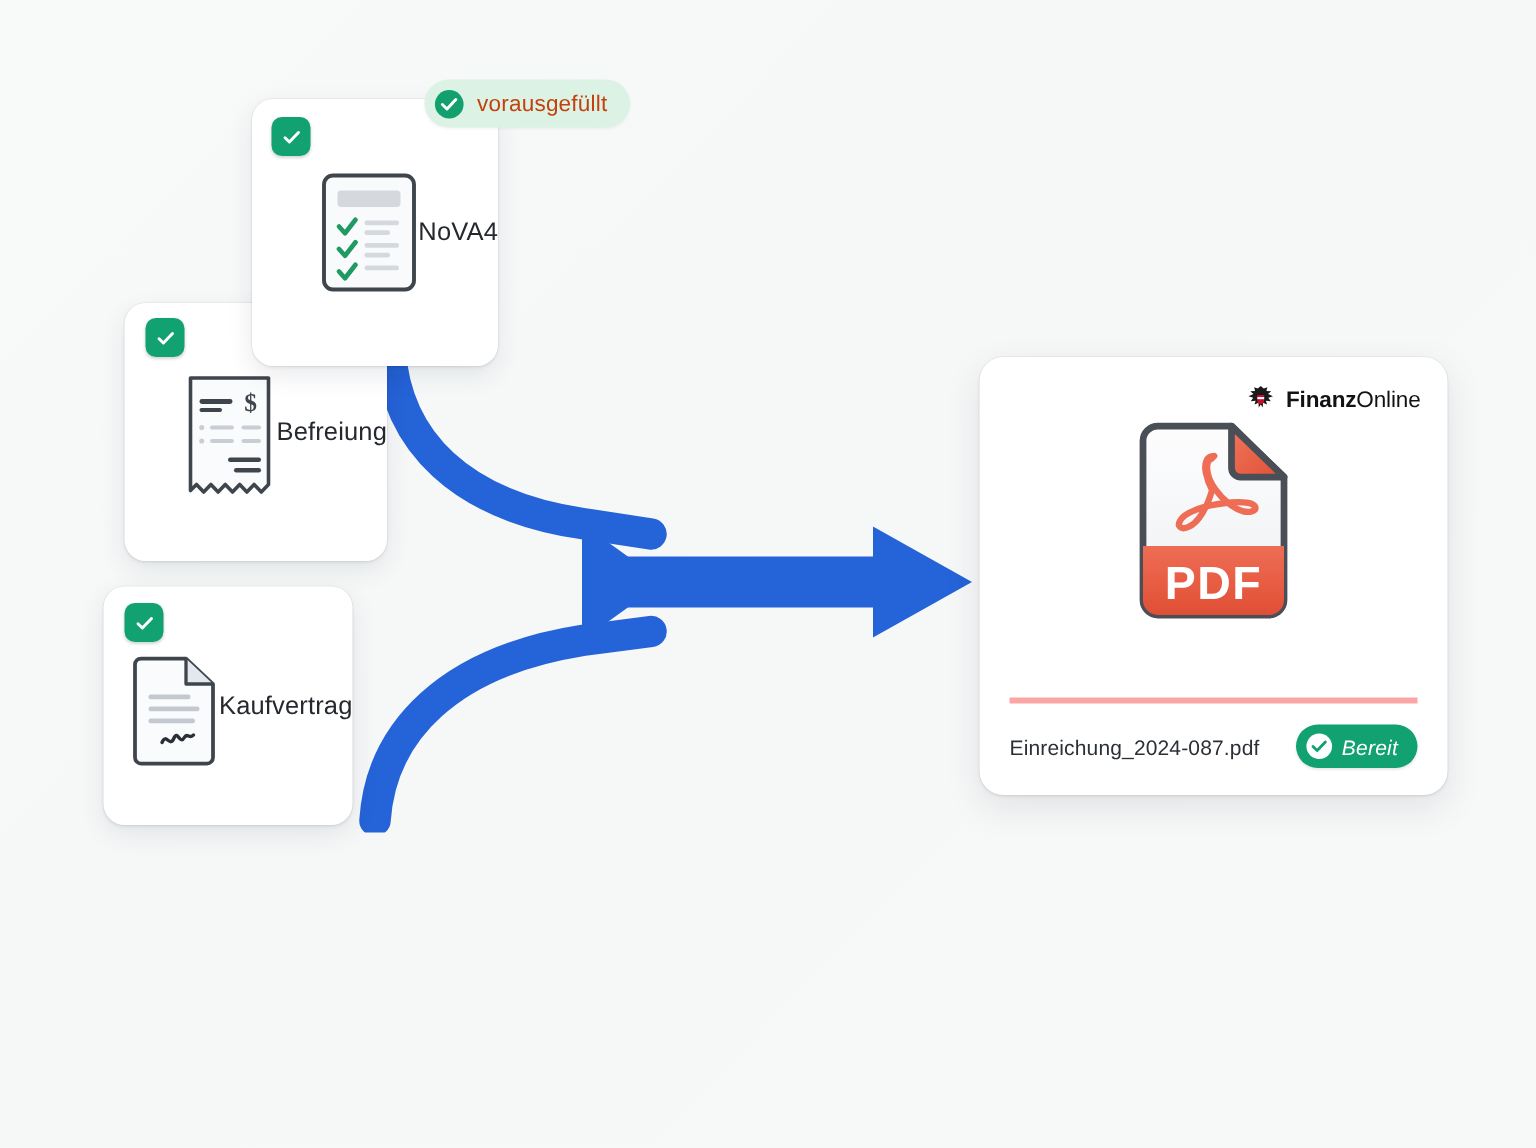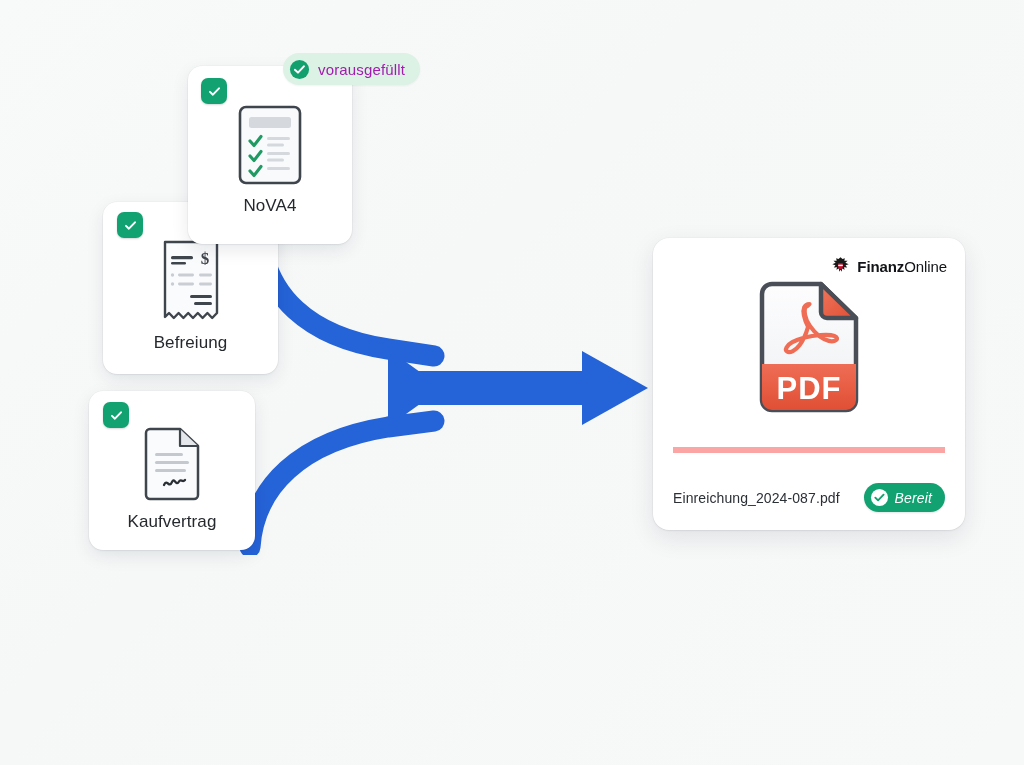--- a/index.html
+++ b/index.html
@@ -26,24 +26,23 @@
 
   
   .doc-card {
     position: absolute;
     background: #ffffff;
     border-radius: 14px;
     box-shadow: 0 1px 2px rgba(16,24,40,.06),
                 0 6px 18px rgba(16,24,40,.09),
                 0 0 0 0.6px rgba(16,24,40,.045);
     display: flex;
-    flex-direction: column;
-    align-items: center;
-    justify-content: center;
-    margin-left: 20px;
+    flex-direction: row;
+    align-items: center;
+    justify-content: flex-end;
   }
 
   .card-check {
     position: absolute;
     width: 26px;
     height: 26px;
     border-radius: 7px;
     display: flex;
     align-items: center;
     justify-content: center;
@@ -99,21 +98,21 @@
     background: #dcf2e5;
     border-radius: 16px;
     display: flex;
     align-items: center;
     gap: 8px;
     z-index: 60;
     box-shadow: 0 1px 2px rgba(16,24,40,.05);
   }
   #prefilled-badge .pill-text {
     font-size: 15px;
-    color: #a21caf;
+    color: #c2410c;
     letter-spacing: .15px;
     white-space: nowrap;
   }
 
   
   #merge-arrow {
     position: absolute;
     left: 238px;
     top: 225px;
     width: 420px;
@@ -156,23 +155,23 @@
 
   #pdf-area {
     flex: 1;
     display: flex;
     align-items: flex-start;
     justify-content: center;
     padding-bottom: 6px;
   }
 
   #output-footer {
-    border-top: 6px solid #fca5a5;
+    border-top: 4px solid #fca5a5;
     margin: 0 20px;
-    padding: 30px 0 18px 0;
+    padding: 14px 0 18px 0;
     display: flex;
     align-items: center;
     justify-content: space-between;
   }
   #output-filename {
     font-size: 14px;
     color: #2b3036;
     white-space: nowrap;
     letter-spacing: .1px;
   }

